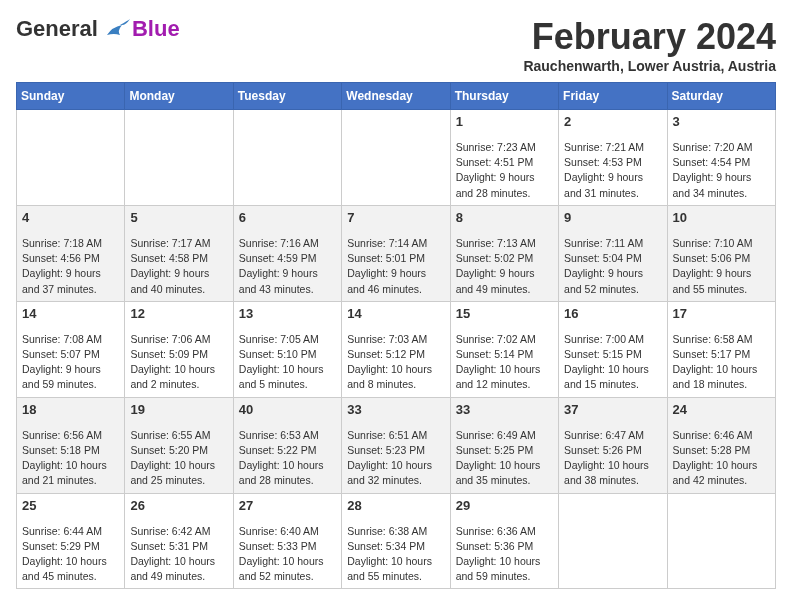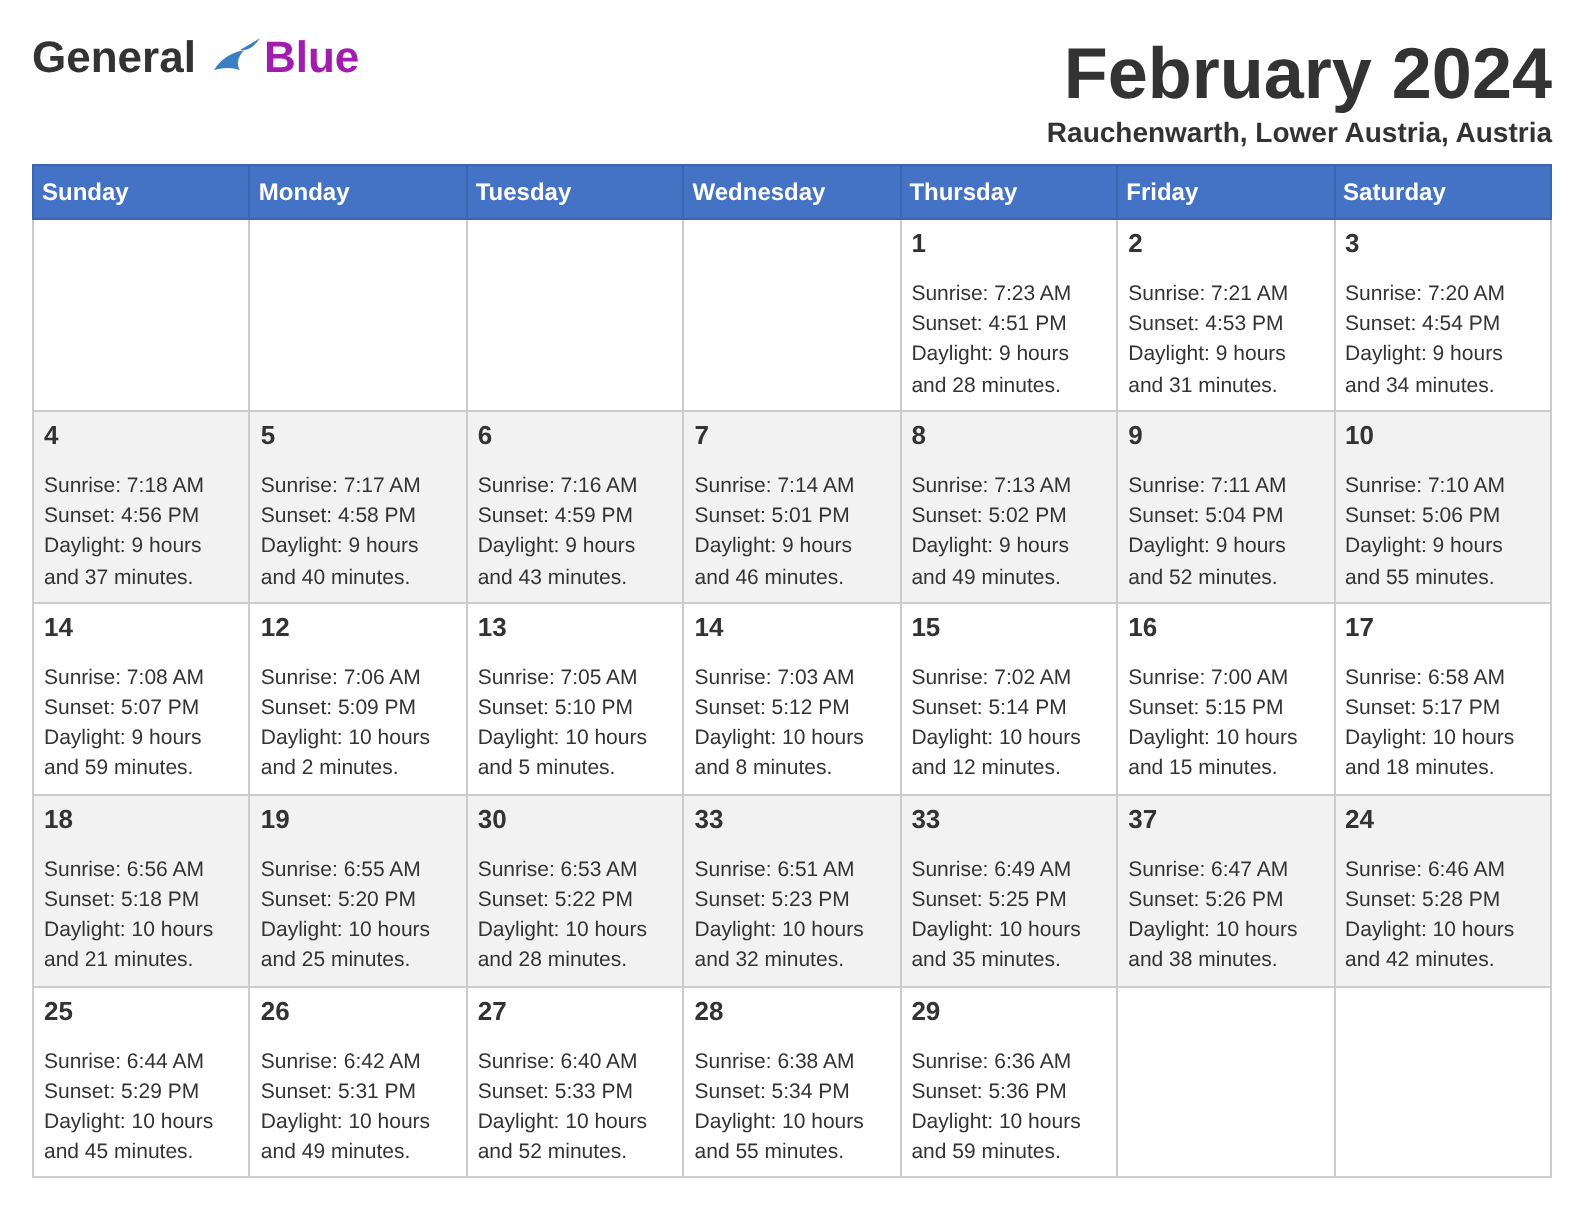--- a/index.html
+++ b/index.html
@@ -213,21 +213,21 @@
       <tr>
         <td>
           <div class="day-number">18</div>
           <div class="day-info">Sunrise: 6:56 AM<br>Sunset: 5:18 PM<br>Daylight: 10 hours and 21 minutes.</div>
         </td>
         <td>
           <div class="day-number">19</div>
           <div class="day-info">Sunrise: 6:55 AM<br>Sunset: 5:20 PM<br>Daylight: 10 hours and 25 minutes.</div>
         </td>
         <td>
-          <div class="day-number">30</div>
+          <div class="day-number">40</div>
           <div class="day-info">Sunrise: 6:53 AM<br>Sunset: 5:22 PM<br>Daylight: 10 hours and 28 minutes.</div>
         </td>
         <td>
           <div class="day-number">33</div>
           <div class="day-info">Sunrise: 6:51 AM<br>Sunset: 5:23 PM<br>Daylight: 10 hours and 32 minutes.</div>
         </td>
         <td>
           <div class="day-number">33</div>
           <div class="day-info">Sunrise: 6:49 AM<br>Sunset: 5:25 PM<br>Daylight: 10 hours and 35 minutes.</div>
         </td>

